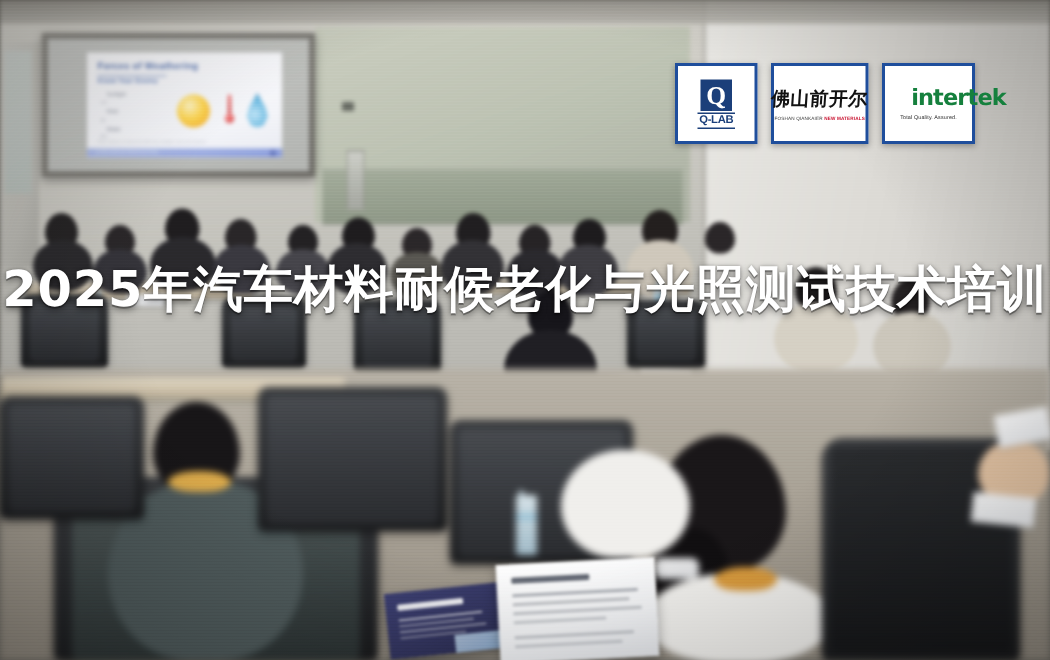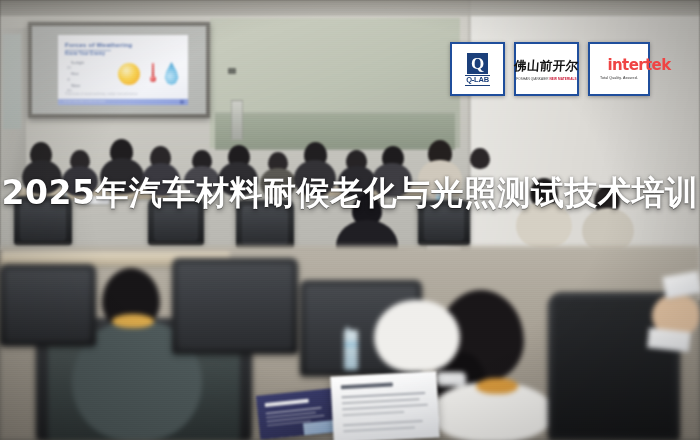--- a/index.html
+++ b/index.html
@@ -432,21 +432,21 @@
     color: #3a3a3a;
     letter-spacing: .1px;
     white-space: nowrap;
   }
   .calli-sub .red { color: #c8102e; font-weight: bold; }
 
   
   .itk {
     font-size: 15px;
     font-weight: bold;
-    color: #ef4444;
+    color: #15803d;
     letter-spacing: -.6px;
     font-family: "DejaVu Sans", sans-serif;
     line-height: 15px;
     margin-left: 40px;
   }
   .itk-sub {
     margin-top: 2.5px;
     font-size: 3.6px;
     color: #2a2a2a;
     letter-spacing: .1px;

